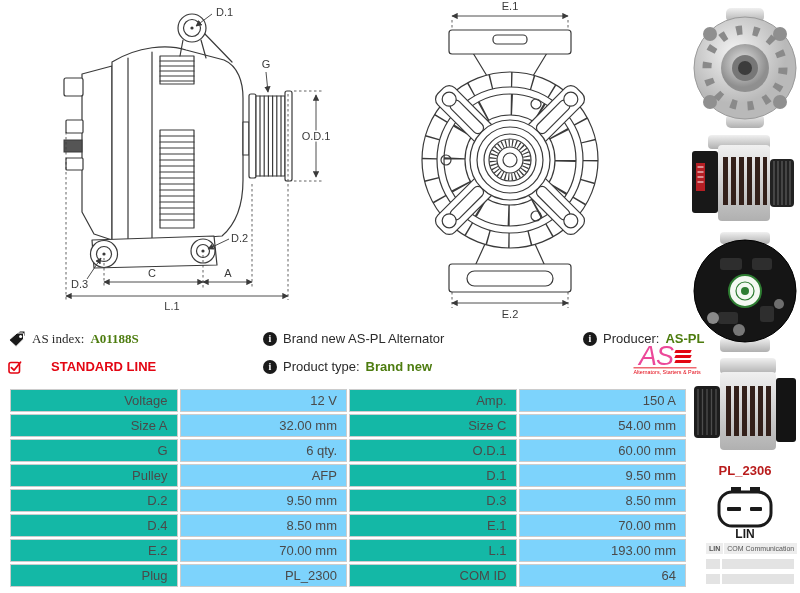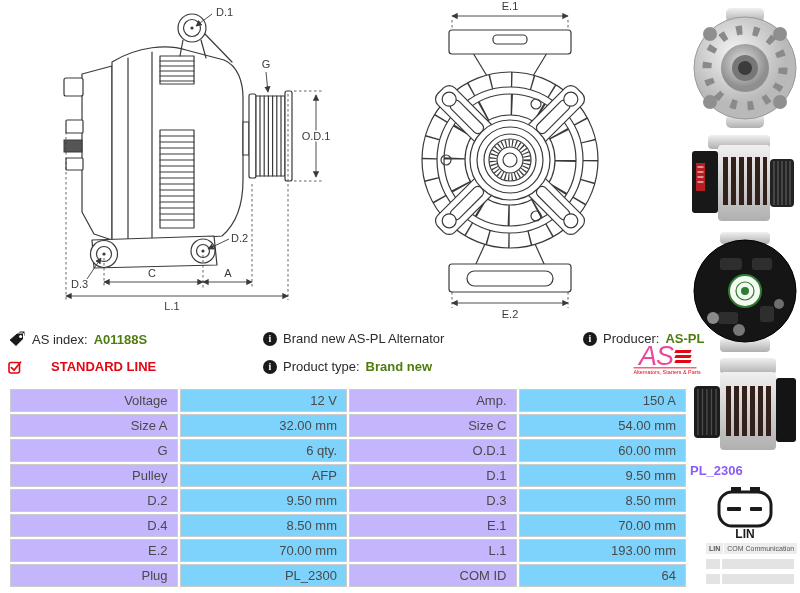--- a/index.html
+++ b/index.html
@@ -29,27 +29,27 @@
   .as-logo .as-txt{color:#ec4899;font-weight:normal;font-style:italic;font-size:27px;line-height:20px;
                    letter-spacing:-1px;}
   .as-logo .stripes{display:flex;flex-direction:column;gap:2px;margin-bottom:3px;}
   .as-logo .stripes i{display:block;width:16px;height:3px;background:#e30613;transform:skewX(-25deg);}
   .as-logo .tagline{color:#e30613;font-size:6px;transform:scale(0.9);white-space:nowrap;
                     border-top:1px solid #e30613;margin-top:1px;padding-top:1px;}
   
   table.spec{position:absolute;left:8px;top:387px;width:680px;border-collapse:separate;
              border-spacing:2px;table-layout:fixed;font-size:13px;color:#4a4a4a;}
   table.spec td{height:19px;padding:1px 9px;border:1px solid #ccc;white-space:nowrap;overflow:hidden;}
-  td.lab{background:#c4b5fd;border-color:#d8d8d8;text-align:right;}
+  td.lab{background:#14b8a6;border-color:#d8d8d8;text-align:right;}
   td.val{background:#7dd3fc;text-align:right;}
   
   .sidebar{position:absolute;left:690px;top:0;width:110px;height:593px;}
   .photo{position:absolute;left:0;width:110px;cursor:pointer;}
-  .plug-code{position:absolute;left:0;top:463px;width:110px;text-align:left;
-             font-size:13px;font-weight:bold;color:#8b5cf6;cursor:pointer;}
+  .plug-code{position:absolute;left:0;top:463px;width:110px;text-align:center;
+             font-size:13px;font-weight:bold;color:#b91c1c;cursor:pointer;}
   .plug-icon{position:absolute;left:27px;top:486px;cursor:pointer;}
   .plug-name{position:absolute;left:0;top:527px;width:110px;text-align:center;
              font-size:12px;font-weight:bold;color:#1a1a1a;}
   .com-table{position:absolute;left:16px;top:543px;width:88px;font-size:7px;color:#555;}
   .com-row{display:flex;gap:1px;margin-bottom:5px;}
   .com-key{background:#ededed;padding:2px 3px;font-weight:bold;flex:0 0 auto;}
   .com-val{background:#ededed;padding:2px 3px;flex:1;white-space:nowrap;}
   .ph-row{display:flex;gap:2px;margin-bottom:5px;}
   .ph-a{width:14px;height:10px;background:#e3e3e3;}
   .ph-b{flex:1;height:10px;background:#e3e3e3;}
@@ -195,21 +195,21 @@
     <circle class="tickring" cx="170" cy="160" r="17" stroke-width="7" stroke-dasharray="1.2 2.2"></circle>
     <circle class="ink" cx="170" cy="160" r="13"></circle>
     <circle class="inkw" cx="170" cy="160" r="7"></circle>
 
     <path class="dash" d="M112,292 V308 M228,292 V308"></path>
     <path class="dim" d="M112,303 H228" marker-start="url(#ahR)" marker-end="url(#ahR)"></path>
     <text class="dimtext" x="170" y="318" text-anchor="middle">E.2</text>
   </svg>
   </div>
 
-  <div class="meta-item" style="left:8px;top:331px;">
+  <div class="meta-item" style="left:8px;top:331px;font-family:Liberation Serif, serif;">
     <svg width="18" height="16" viewBox="0 0 18 16">
       <path d="M5,6 L12,0.5 H16.5 V4.5 L10,10.5 Z" fill="#1a1a1a"></path>
       <path d="M1,9 L9,2 H14.5 a1,1 0 0 1 1,1 V8 L8,15.5 Z" fill="#1a1a1a" stroke="#fff" stroke-width="1"></path>
       <circle cx="12.6" cy="5.4" r="1.5" fill="#fff"></circle>
     </svg>
     <span>AS index:</span>
     <b>A01188S</b>
   </div>
 
   <div class="meta-item" style="left:8px;top:359px;">

